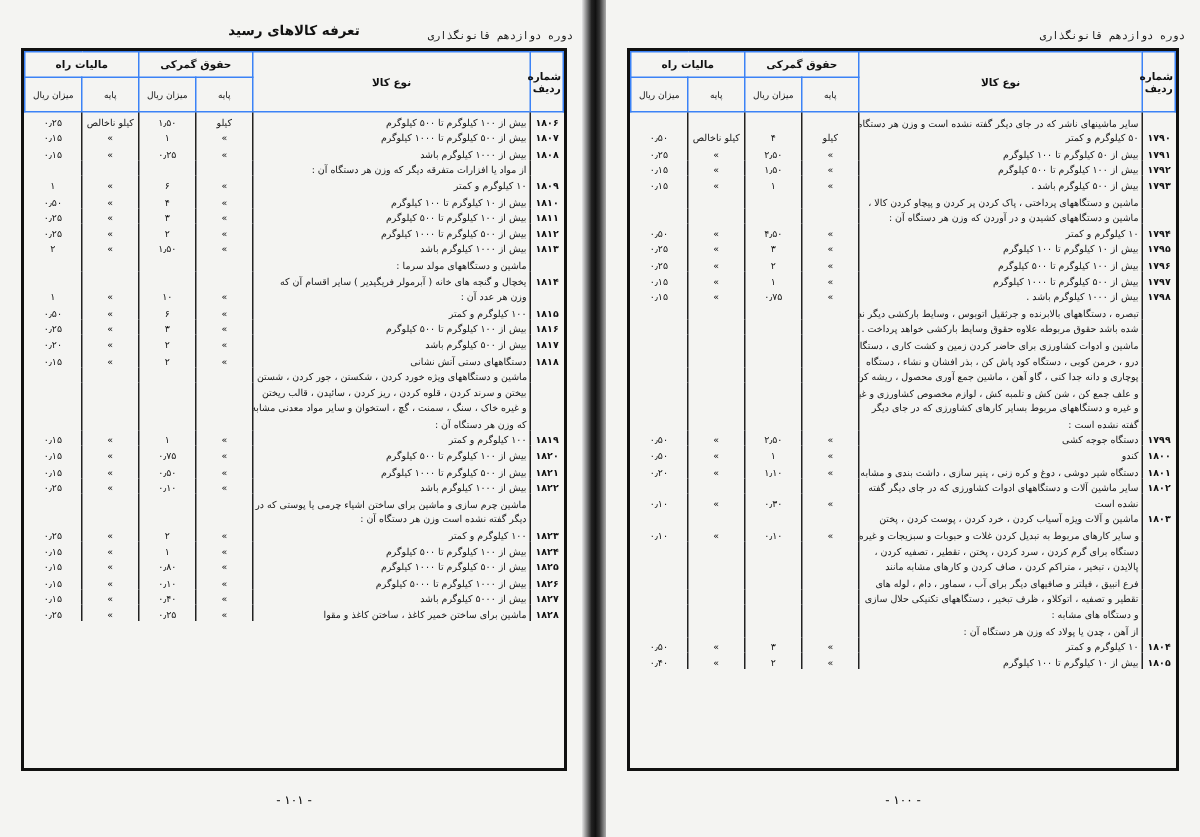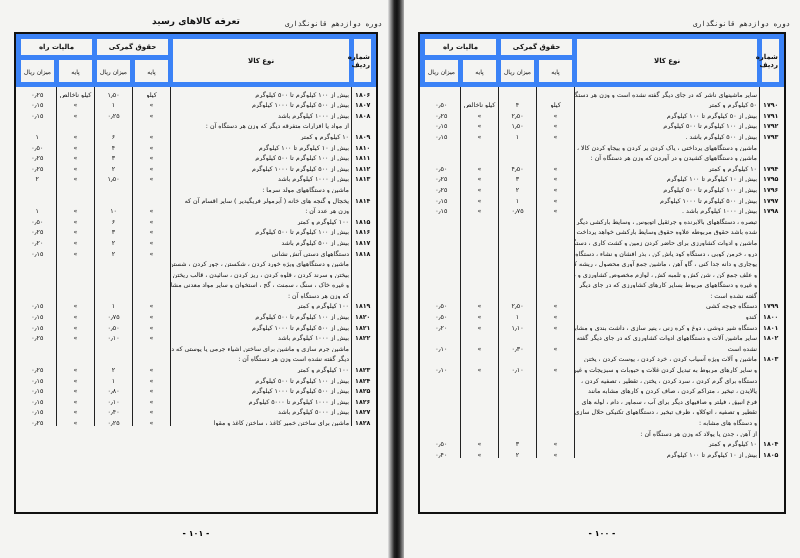--- a/index.html
+++ b/index.html
@@ -8,29 +8,29 @@
   .page{position:absolute;top:0;height:558px;background:#f4f4f2;direction:rtl;}
   .page.left{left:0;width:392px;}
   .page.right{left:404px;width:396px;}
   .gutter{position:absolute;left:388px;top:0;width:18px;height:558px;
     background:linear-gradient(to right,#e6e6e6 0%,#222 35%,#111 50%,#333 65%,#e6e6e6 100%);}
   .runhead{position:absolute;top:16px;left:10px;right:10px;height:16px;font-size:8px;color:#111;}
   .runhead .series{position:absolute;right:0;top:4px;font-size:7px;font-family:Liberation Mono, monospace;}
   .runhead .title{position:absolute;left:0;right:0;text-align:center;font-weight:bold;font-size:9px;}
   .tbl{position:absolute;top:32px;left:14px;right:14px;bottom:44px;border:2px solid #111;}
   table{border-collapse:collapse;width:100%;table-layout:fixed;font-size:6.3px;color:#111;}
-  th{border:5px solid #3b82f6;font-weight:bold;font-size:7px;padding:1px;height:14px;}
+  th{border:1px solid #3b82f6;font-weight:bold;font-size:7px;padding:1px;height:14px;}
   th.sub{font-size:6px;font-weight:normal;height:20px;}
   td{padding:0 2px;height:10.6px;vertical-align:bottom;white-space:nowrap;overflow:hidden;}
   td.num{border-left:1px solid #222;text-align:center;font-weight:bold;}
   td.desc{border-left:1px solid #222;text-align:right;}
   td.v{border-left:1px solid #222;text-align:center;}
   td.v:last-child{border-left:none;}
   .colnum{width:22px}.coldesc{width:auto}.colv{width:38px}
-  .folio{position:absolute;bottom:20px;left:0;right:0;text-align:center;font-size:8px;font-weight:bold;direction:rtl;}
+  .folio{position:absolute;bottom:20px;left:0;right:0;text-align:center;font-size:8px;font-weight:normal;direction:rtl;}
 </style>
 </head>
 <body>
 
 <div class="spread">
 
   <div class="page left">
     <div class="runhead">
       <span class="series">دوره دوازدهم قانونگذاری</span>
       <span class="title">تعرفه کالاهای رسید</span>

